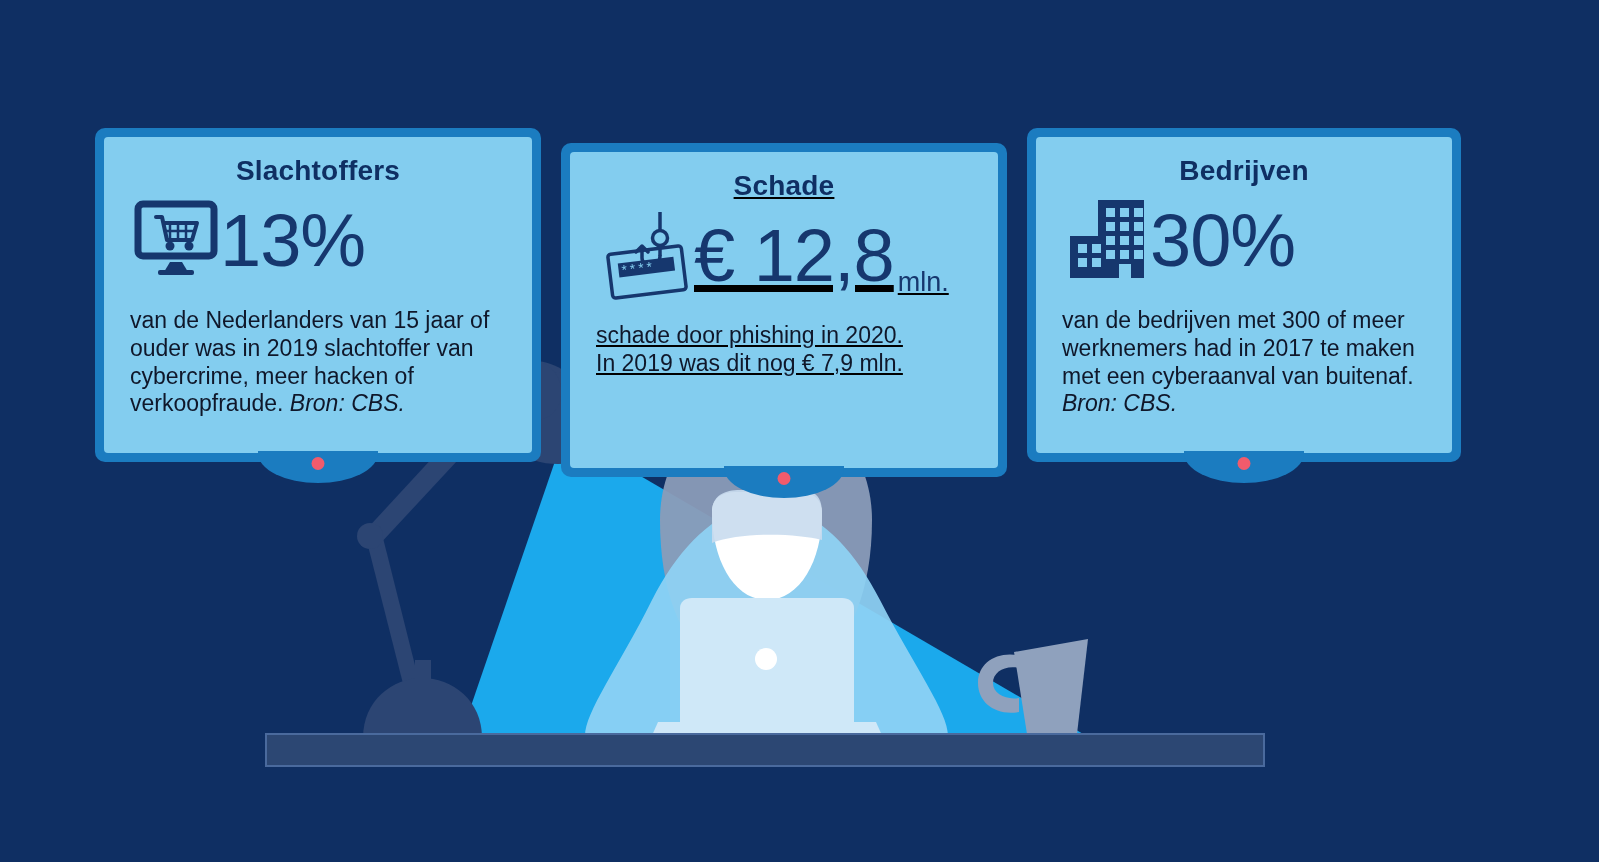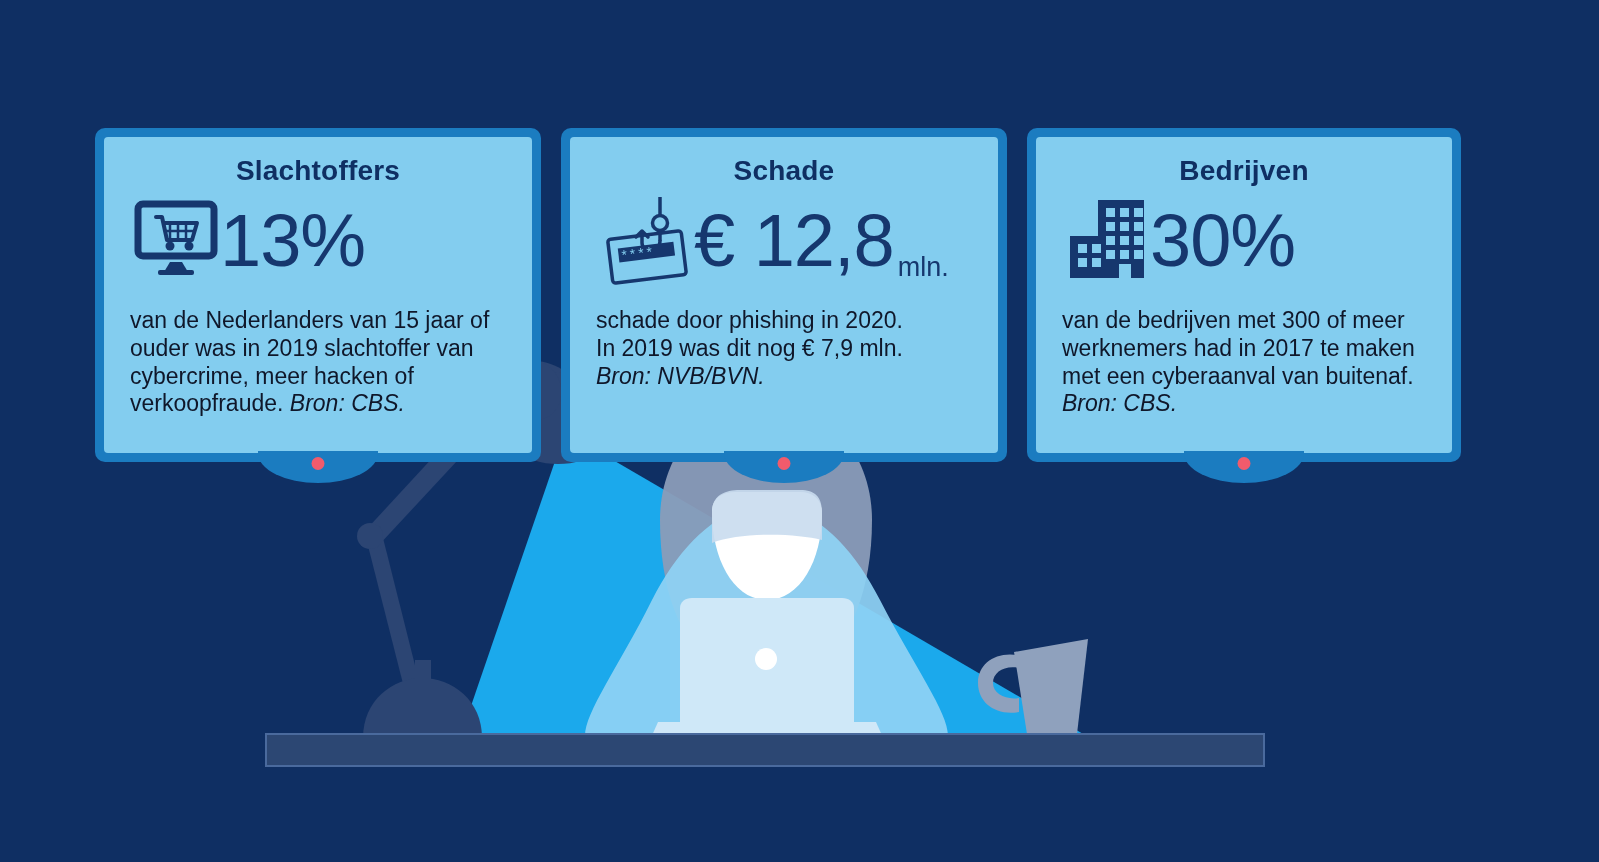--- a/index.html
+++ b/index.html
@@ -209,21 +209,21 @@
         <span class="line">ouder was in 2019 slachtoffer van</span>
         <span class="line">cybercrime, meer hacken of</span>
         <span class="line"><span>verkoopfraude.</span> <span class="src">Bron: CBS.</span></span>
       </div>
       <div class="monitor-chin">
         <span class="led-dot"></span>
       </div>
     </div>
   </div>
 
-  <div class="monitor" style="left:561px; top:128px; width:446px; height:334px;">
+  <div class="monitor" style="left:561px; top:143px; width:446px; height:334px;text-decoration:underline;">
     <div class="monitor-screen">
       <div class="card-title">Schade</div>
       <div class="stat-row left-align">
         <span class="stat-icon">
           <svg width="92" height="92" viewBox="0 0 92 92">
 
             <path d="M60,4 L60,22" stroke="#16376e" stroke-width="3.5"></path>
             <circle cx="60" cy="30" r="7.5" fill="none" stroke="#16376e" stroke-width="3.5"></circle>
             <path d="M60,37 L60,48" stroke="#16376e" stroke-width="3.5"></path>
 
@@ -235,21 +235,20 @@
               <text x="22" y="64" font-size="14" fill="#83cdef" font-family="'Liberation Sans',sans-serif" letter-spacing="3">****</text>
             </g>
           </svg>
         </span>
         <span class="stat-value">€ 12,8</span>
         <span class="stat-suffix">mln.</span>
       </div>
       <div class="card-body">
         <span class="line">schade door phishing in 2020.</span>
         <span class="line">In 2019 was dit nog € 7,9 mln.</span>
-        <span class="line src">Bron: NVB/BVN.</span>
       </div>
       <div class="monitor-chin">
         <span class="led-dot"></span>
       </div>
     </div>
   </div>
 
   <div class="monitor" style="left:1027px; top:128px; width:434px; height:334px;">
     <div class="monitor-screen">
       <div class="card-title">Bedrijven</div>

